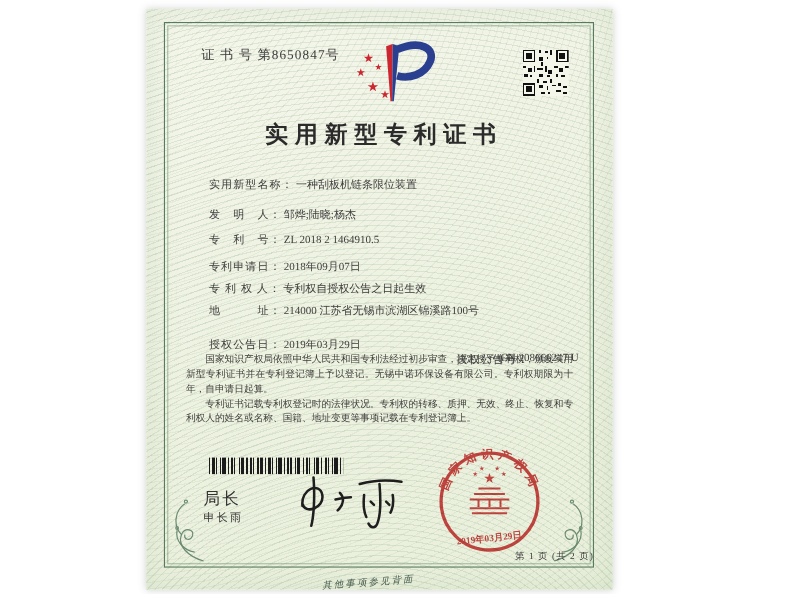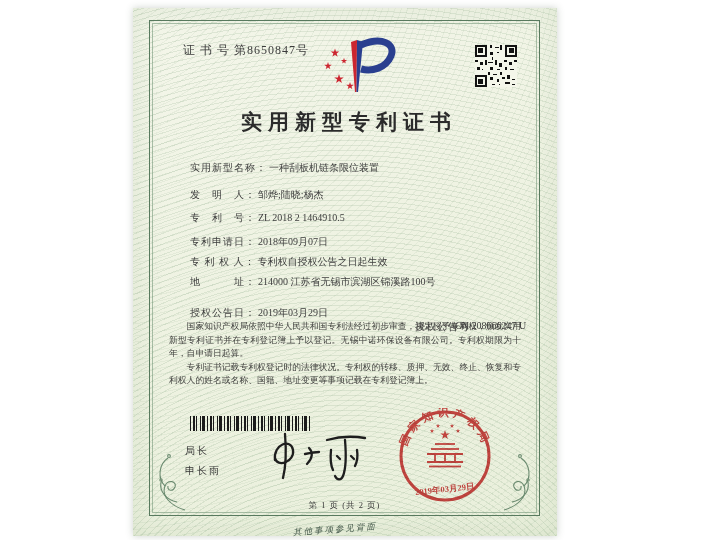--- a/index.html
+++ b/index.html
@@ -25,25 +25,25 @@
   .row .val{margin-left:2px;}
   .lab2{position:absolute;left:240px;letter-spacing:1px;}
   .val2{position:absolute;left:280px;}
   .paras{position:absolute;left:36px;top:312px;width:352px;font-size:8.8px;line-height:13.5px;
          color:#41413f;text-align:justify;}
   .paras p{margin:0;text-indent:2em;}
   .barcode{position:absolute;left:57px;top:408px;width:122px;height:15px;
          background:repeating-linear-gradient(90deg,#1b1b1b 0 1px,transparent 1px 3px,
            #1b1b1b 3px 5px,transparent 5px 6px,#1b1b1b 6px 7px,transparent 7px 10px,
            #1b1b1b 10px 11px,transparent 11px 12px,#1b1b1b 12px 15px,transparent 15px 17px);}
-  .official-title{position:absolute;left:52px;top:436px;font-size:10px;color:#333;letter-spacing:2px;}
+  .official-title{position:absolute;left:52px;top:436px;font-size:15px;color:#333;letter-spacing:2px;}
   .official-name{position:absolute;left:52px;top:456px;font-size:10px;color:#333;letter-spacing:2px;}
   .signature{position:absolute;left:128px;top:418px;width:116px;height:62px;}
   .seal{position:absolute;left:264px;top:400px;width:96px;height:96px;mix-blend-mode:multiply;opacity:.93;}
-  .pagefoot{position:absolute;left:16px;right:17px;top:492px;text-align:center;
+  .pagefoot{position:absolute;left:16px;right:17px;top:492px;text-align:right;
          font-size:8.5px;color:#3a3a3a;letter-spacing:1px;}
   .backnote{position:absolute;left:160px;top:516px;font-size:8.5px;font-style:italic;
          letter-spacing:2px;color:#44584a;transform:rotate(-4deg);}
   .flourish{position:absolute;width:40px;height:72px;}
   .fl-bl{left:18px;bottom:22px;}
   .fl-br{right:19px;bottom:22px;transform:scaleX(-1);}
 </style>
 </head>
 <body>
 

